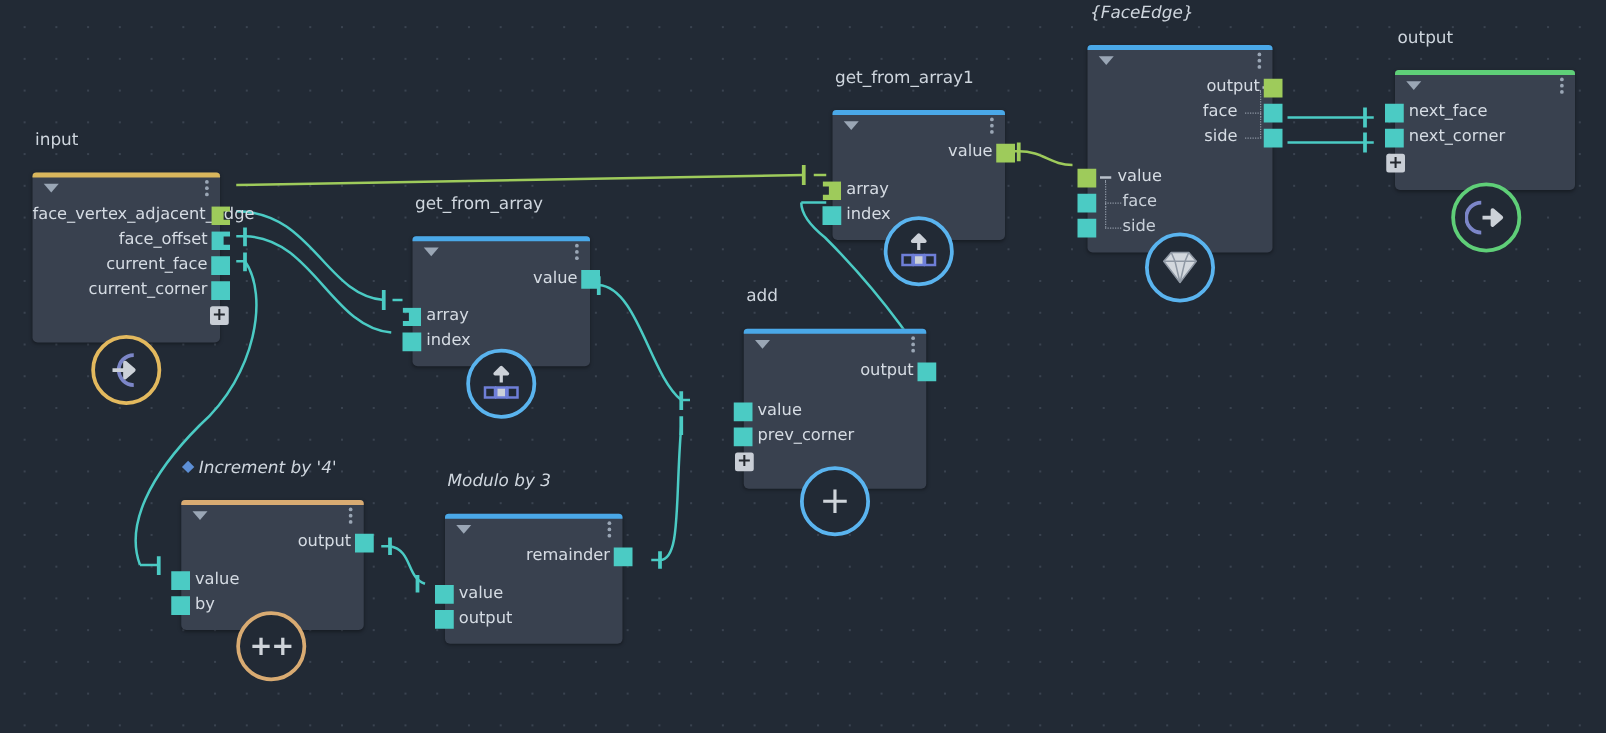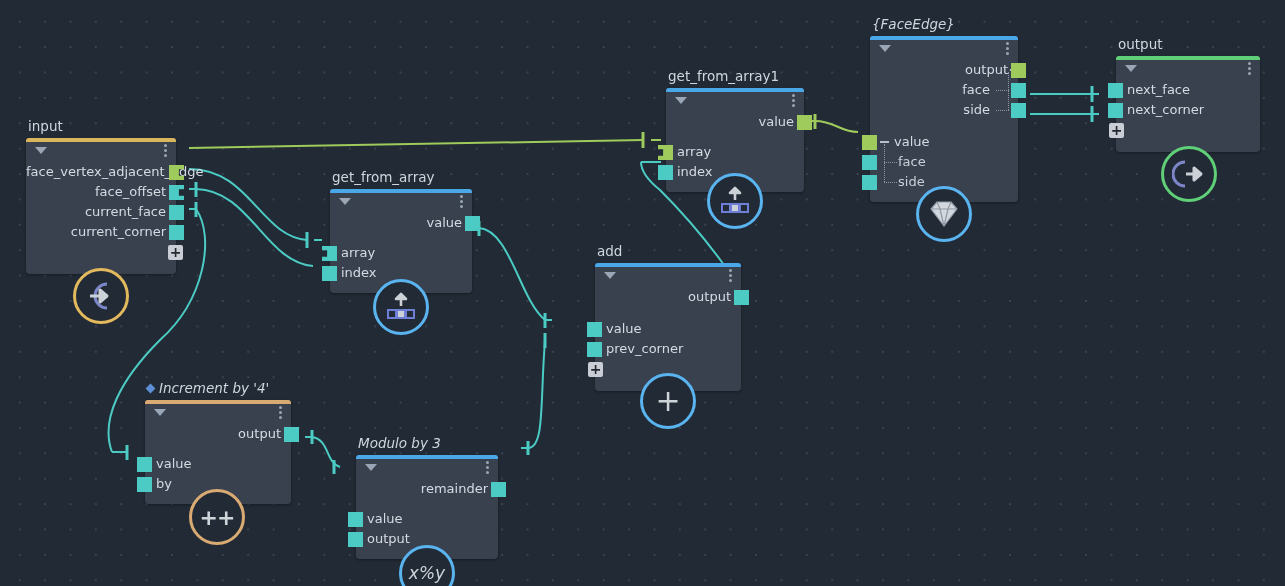--- a/index.html
+++ b/index.html
@@ -17,21 +17,21 @@
     background-size:25.4px 25.4px;
     background-position:7px 9px;
   }
   #links{ position:absolute; left:0; top:0; width:1285px; height:586px; pointer-events:none; }
 
   
   .node{ position:absolute; }
   .node-title{
     position:absolute; left:2px; bottom:100%;
     color:#cfd6de; font-size:13.5px; line-height:16px;
-    white-space:nowrap; padding-bottom:4px;
+    white-space:nowrap; padding-bottom:18px;
   }
   .node-title.ital{ font-style:italic; }
   .node-title .pin{
     display:inline-block; width:7px; height:7px;
     background:#5d8fd6; transform:rotate(45deg);
     margin-right:5px; vertical-align:1px;
   }
   .node-box{
     background:#39414f;
     border-radius:3px 3px 4px 4px;
@@ -348,21 +348,21 @@
           <span class="port sq left"></span>
           <span>by</span>
         </div>
       </div>
     </div>
     <div class="badge tan" style="left:44px; top:89px;">
       <span class="pp">++</span>
     </div>
   </div>
 
-  <div class="node" style="left:356px; top:411px; width:142px;margin-top:44px;">
+  <div class="node" style="left:356px; top:411px; width:142px;">
     <div class="node-title ital">Modulo by 3</div>
     <div class="node-box">
       <div class="accent" style="background:#4aa8e8"></div>
       <div class="node-head">
         <span class="caret"></span>
         <span class="dots">
             <i></i>
             <i></i>
             <i></i>
           </span>
@@ -375,23 +375,20 @@
         <div class="gap"></div>
         <div class="row in">
           <span class="port sq left"></span>
           <span>value</span>
         </div>
         <div class="row in">
           <span class="port sq left"></span>
           <span>output</span>
         </div>
       </div>
-    </div>
-    <div class="badge" style="left:43px; top:90px;">
-      <span class="txt">x%y</span>
     </div>
   </div>
 
   <div class="node" style="left:870px; top:36px; width:148px;">
     <div class="node-title ital">{FaceEdge}</div>
     <div class="node-box">
       <div class="accent" style="background:#4aa8e8"></div>
       <div class="node-head">
         <span class="caret"></span>
         <span class="dots">

